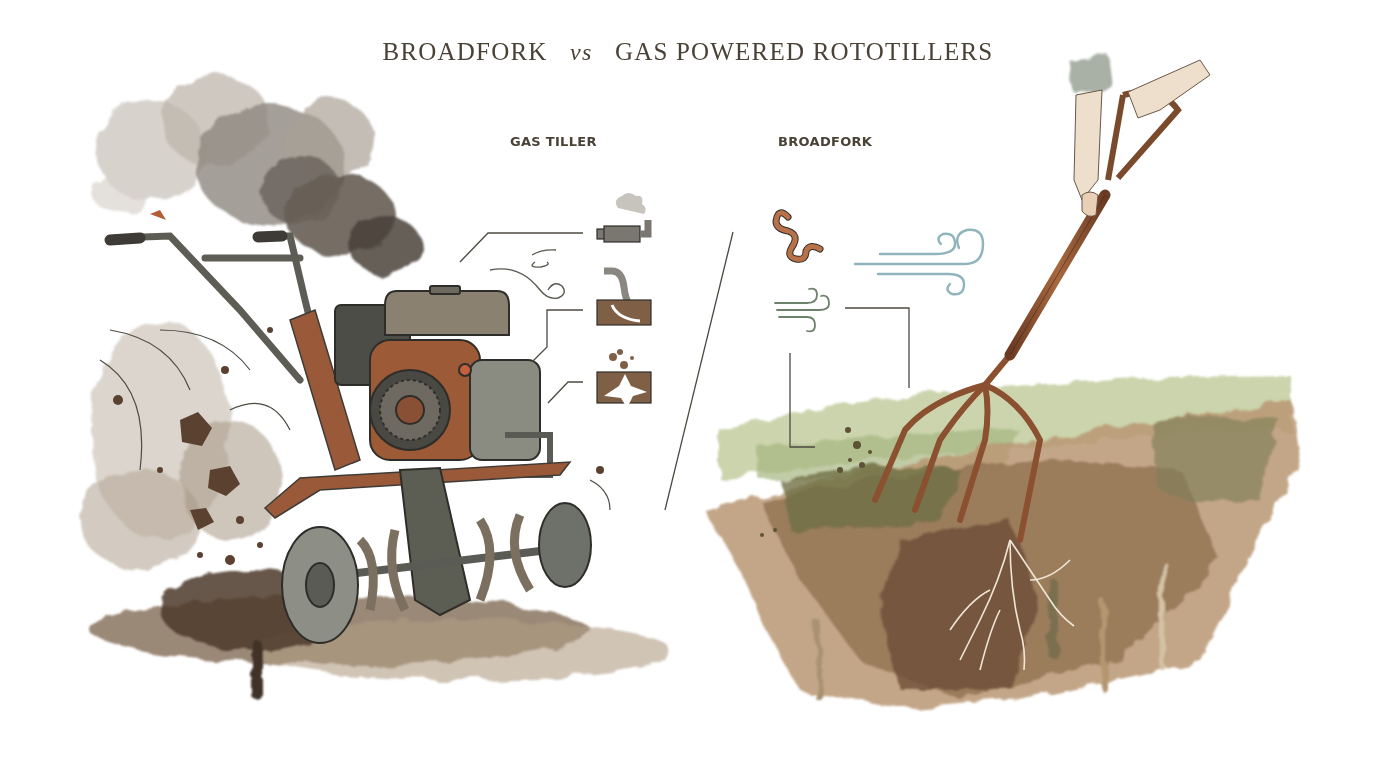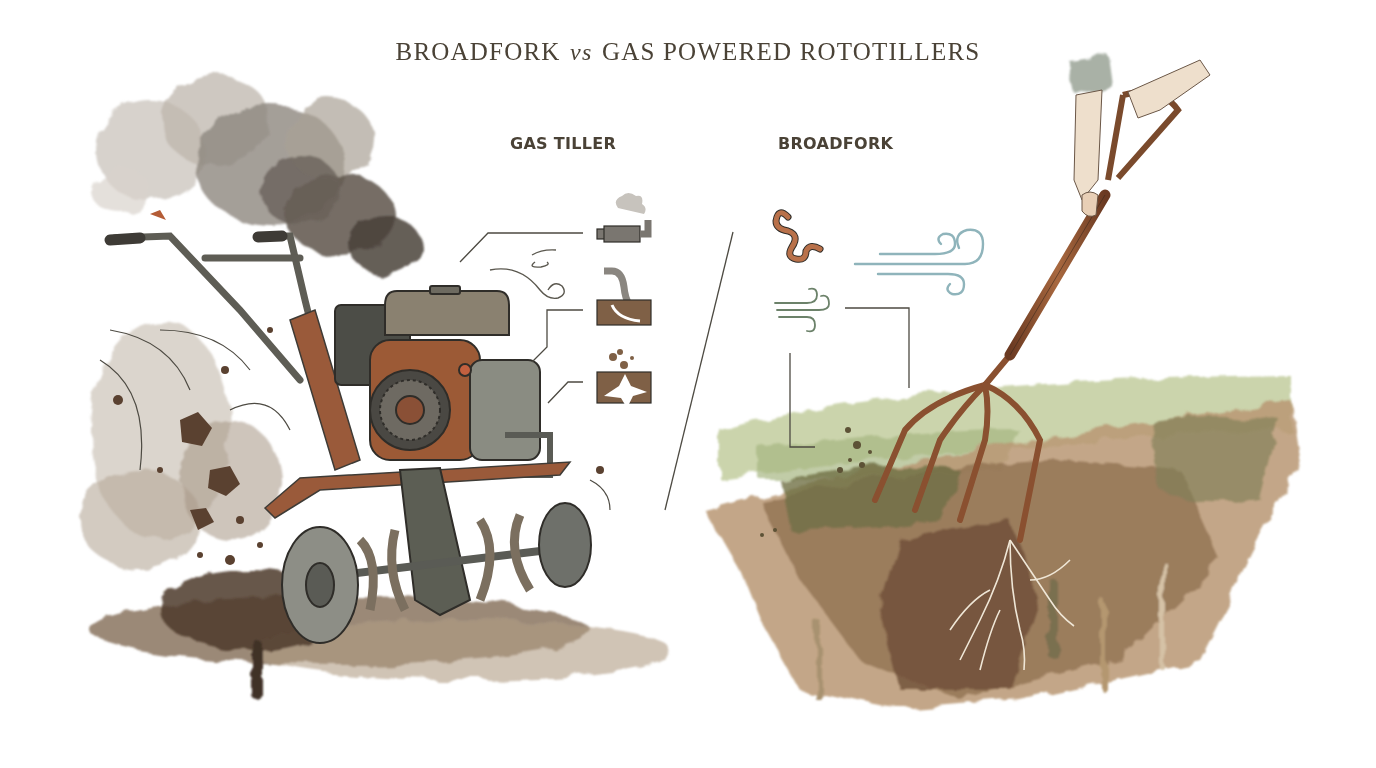--- a/index.html
+++ b/index.html
@@ -2,24 +2,24 @@
 <html><head>
   <meta charset="utf-8">
   <style>
     html, body { margin: 0; padding: 0; background: #ffffff; }
     body { width: 1376px; height: 768px; position: relative; overflow: hidden; font-family: "DejaVu Sans", sans-serif; }
     .title {
       position: absolute; left: 0; right: 0; top: 38px; text-align: center;
       font-family: "Liberation Serif", "DejaVu Serif", serif; font-size: 25px; letter-spacing: 1.2px;
       color: #4a4236;
     }
-    .title em { font-style: italic; font-size: 24px; margin: 0 2px; }
+    .title em { font-style: italic; font-size: 24px; margin: 0 15px; }
     .section-label {
       position: absolute; font-family: "DejaVu Sans", sans-serif; font-weight: bold;
-      font-size: 16px; color: #4a4236; letter-spacing: 0.3px;
+      font-size: 13px; color: #4a4236; letter-spacing: 0.3px;
     }
     #label-gas { left: 510px; top: 134px; }
     #label-fork { left: 778px; top: 134px; }
     svg.art { position: absolute; left: 0; top: 0; }
   </style>
 </head>
 <body>
 
 <div class="title">
   <span>BROADFORK</span>

